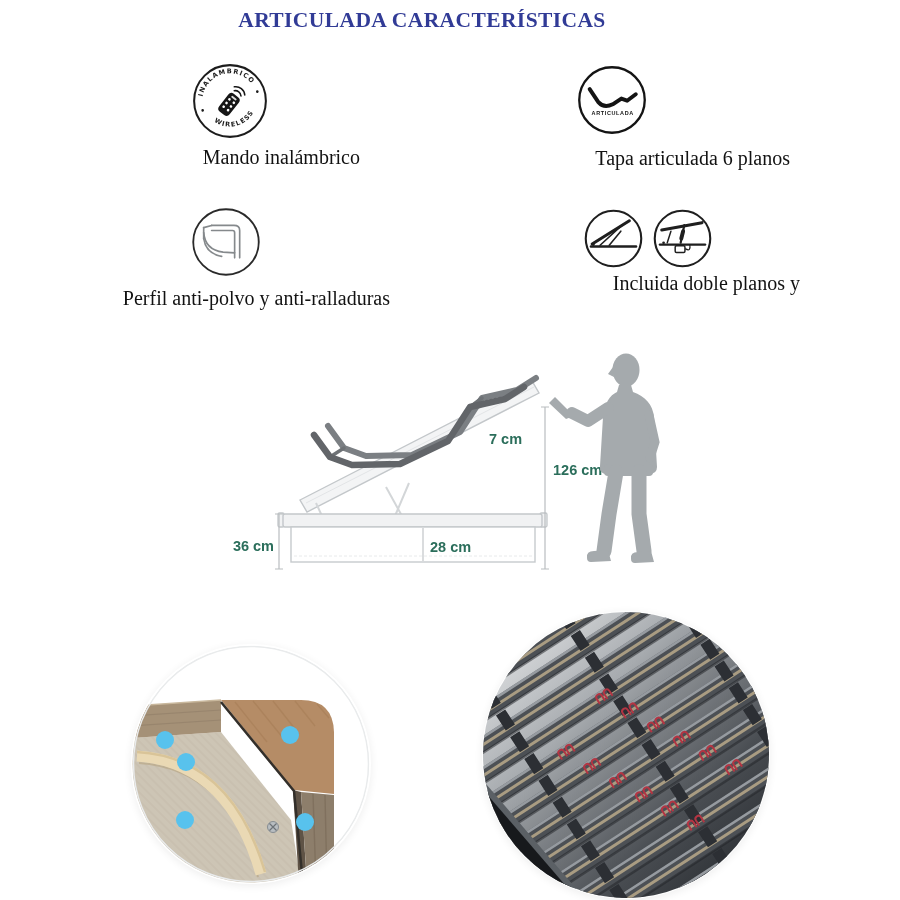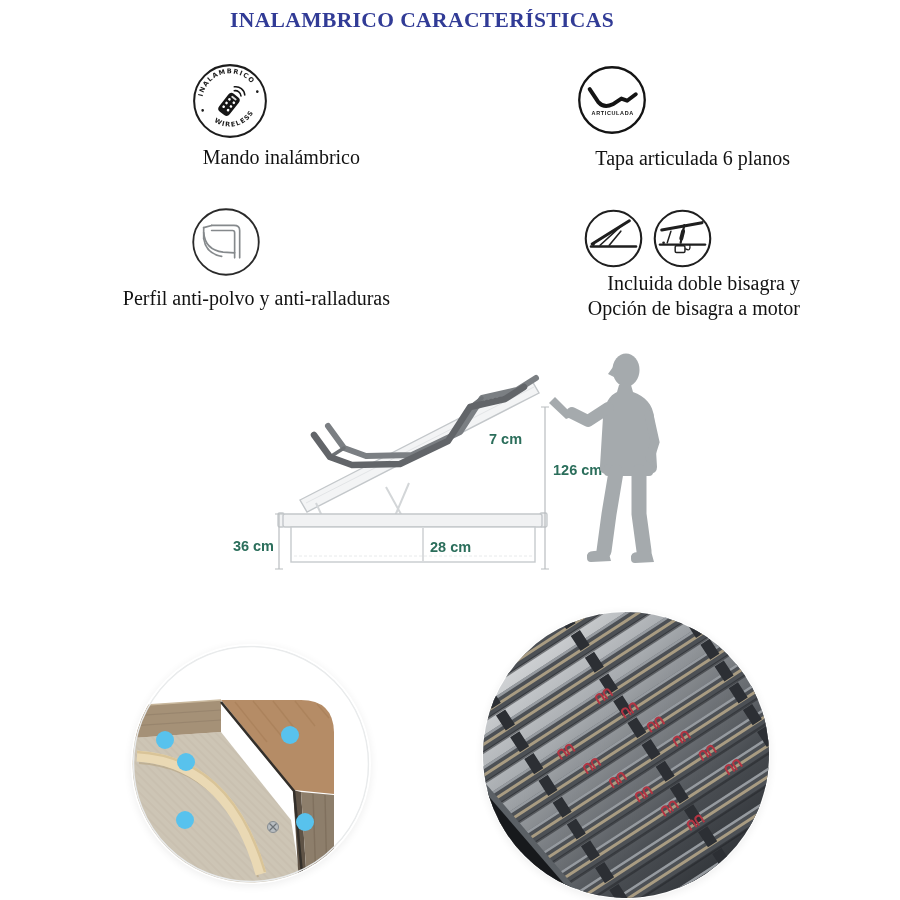--- a/index.html
+++ b/index.html
@@ -31,21 +31,21 @@
   #photo-right{left:482px;top:611px;}
   svg text{font-family:"Liberation Sans", sans-serif;}
   .dimtxt{font-weight:bold;font-size:14.5px;fill:#2b6e5b;}
   .badgetxt{font-family:"DejaVu Sans", sans-serif;font-weight:bold;fill:#1c1c1c;}
 </style>
 </head>
 <body>
 
 <div class="page">
 
-  <h1 class="title">INALAMBRICO CARACTERÍSTICAS</h1>
+  <h1 class="title">ARTICULADA CARACTERÍSTICAS</h1>
 
   <svg id="icon-wireless" class="icon-abs" width="78" height="78" viewBox="0 0 100 100">
     <circle cx="50" cy="50" r="46" fill="#fff" stroke="#1c1c1c" stroke-width="2.6"></circle>
     <g transform="rotate(-14 50 50)">
       <path id="arcT" d="M 14.5,50 A 35.5,35.5 0 0 1 85.5,50" fill="none"></path>
       <path id="arcB" d="M 17,57 A 34,34 0 0 0 83,57" fill="none"></path>
       <text class="badgetxt" font-size="8.4" letter-spacing="1.5">
         <textPath href="#arcT" startOffset="50%" text-anchor="middle">INALAMBRICO</textPath>
       </text>
       <text class="badgetxt" font-size="8.4" letter-spacing="1.5">
@@ -113,22 +113,21 @@
       <path d="M 48,50 L 51,38" stroke-width="6.5"></path>
       <path d="M 25,57 L 31,38" stroke-width="2.4"></path>
       <path d="M 55,67 Q 64,72 62,60" stroke-width="2"></path>
     </g>
     <rect x="38" y="62" width="16" height="11" rx="2" fill="#fff" stroke="#1f1f1f" stroke-width="2.4"></rect>
     <circle cx="19" cy="57" r="2.2" fill="#1f1f1f"></circle>
   </svg>
 
   <div id="lbl-profile" class="flabel">Perfil anti-polvo y anti-ralladuras</div>
   <div id="lbl-hinges" class="flabel">
-    <div>Incluida doble bisagra y</div>
-    <div>Opción de bisagra a motor</div>
+    <div>Incluida doble planos y</div>
   </div>
 
   <svg id="diagram" width="490" height="250" viewBox="0 0 490 250">
 
     <g>
       <polygon points="110,155 342,36 349,48 117,167" fill="#f3f4f5" stroke="#c3c7ca" stroke-width="1.4"></polygon>
       <path d="M 116,158 L 344,42" stroke="#e2e4e6" stroke-width="1" fill="none"></path>
     </g>
 
     <g stroke="#d3d6d8" stroke-width="2" fill="none">

